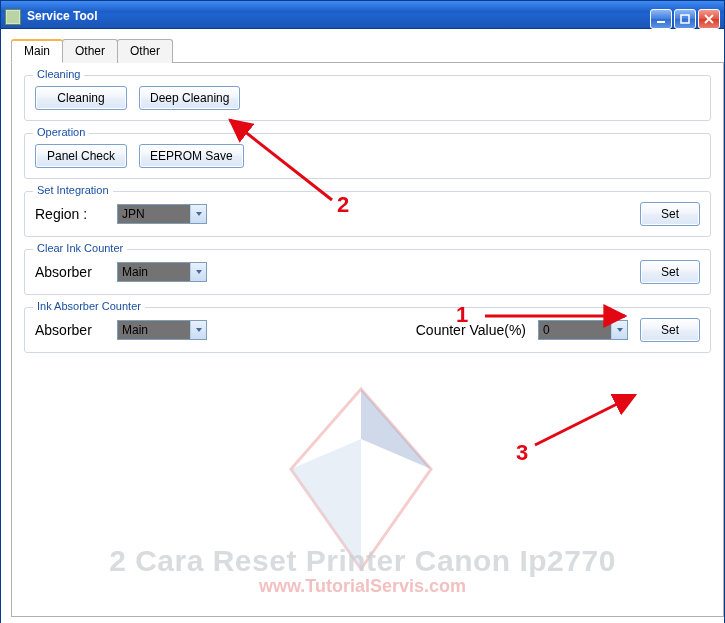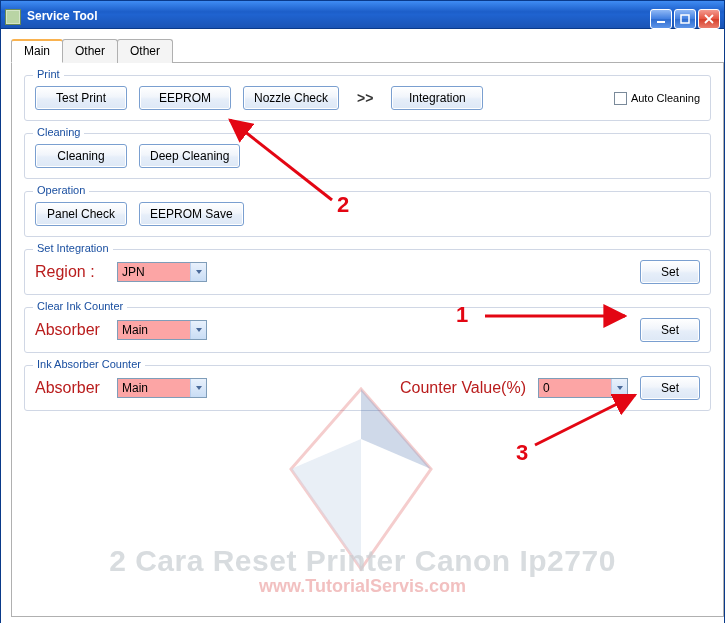--- a/index.html
+++ b/index.html
@@ -110,26 +110,26 @@
     cursor:default;
   }
   .btn.small { min-width:60px; }
   .double-arrow { font-size:14px; font-weight:bold; color:#333; padding:0 6px;}
   .chk { display:flex; align-items:center; gap:4px; }
   .chk .box { width:13px; height:13px; border:1px solid #7a8a9a; background:#fff; }
   .pair {
     display:flex; gap:12px;flex-direction:column;
   }
   .pair > .group { flex:1; margin-bottom:0;}
-  .lbl { font-size:16px; color:#b91c1c; min-width:70px;}
+  .lbl { font-size:14px; color:#000000; min-width:70px;}
   .combo {
     display:flex; align-items:center;
     border:1px solid #7f9db9;
     height:20px;
-    background:#fca5a5;
+    background:#737373;
     min-width:90px;
   }
   .combo .val { flex:1; padding:0 4px; font-size:12px;}
   .combo .arrow {
     width:16px; height:18px;
     background:linear-gradient(to bottom,#e9f1fc,#c9ddf5);
     border-left:1px solid #b7cfee;
     display:flex; align-items:center; justify-content:center;
   }
   .combo .arrow svg{ width:8px; height:8px;}
@@ -180,34 +180,20 @@
 
   <div class="client">
     <div class="tab-strip">
       <div class="tab active">Main</div>
       <div class="tab">Other</div>
       <div class="tab">Other</div>
     </div>
 
     <div class="tab-page">
 
-      <div class="group">
-        <div class="legend">Print</div>
-        <div class="row">
-          <div class="btn">Test Print</div>
-          <div class="btn">EEPROM</div>
-          <div class="btn">Nozzle Check</div>
-          <span class="double-arrow">&gt;&gt;</span>
-          <div class="btn">Integration</div>
-          <label class="chk right">
-            <span class="box"></span>
-            <span>Auto Cleaning</span>
-          </label>
-        </div>
-      </div>
 
       <div class="pair" style="margin-bottom:12px;">
         <div class="group">
           <div class="legend">Cleaning</div>
           <div class="row">
             <div class="btn">Cleaning</div>
             <div class="btn">Deep Cleaning</div>
           </div>
         </div>
         <div class="group">

